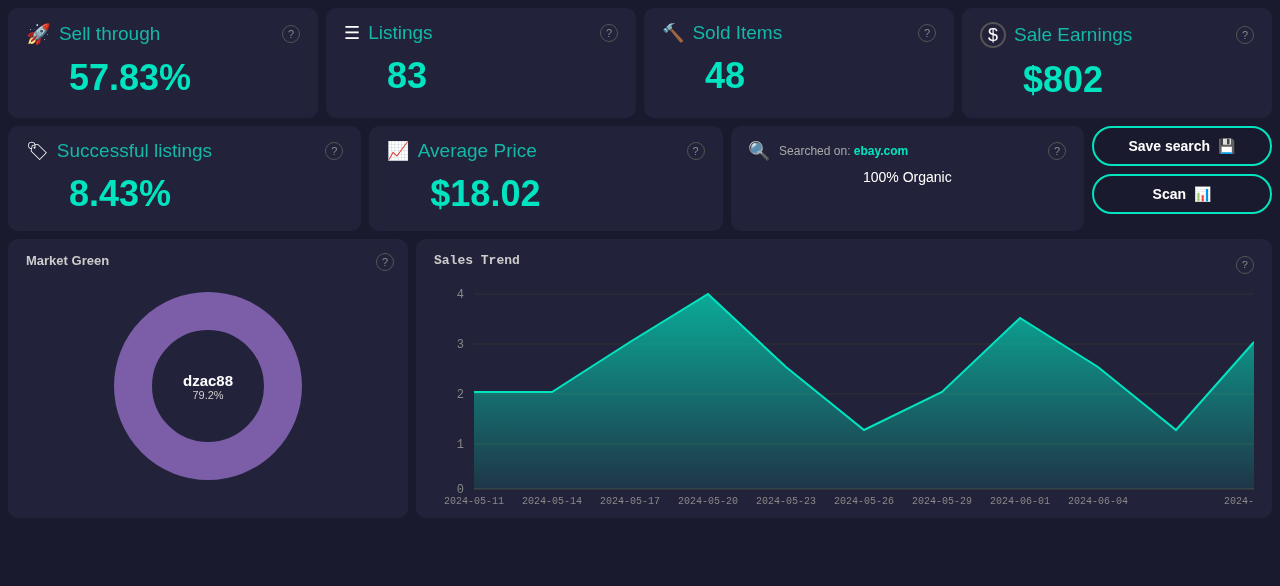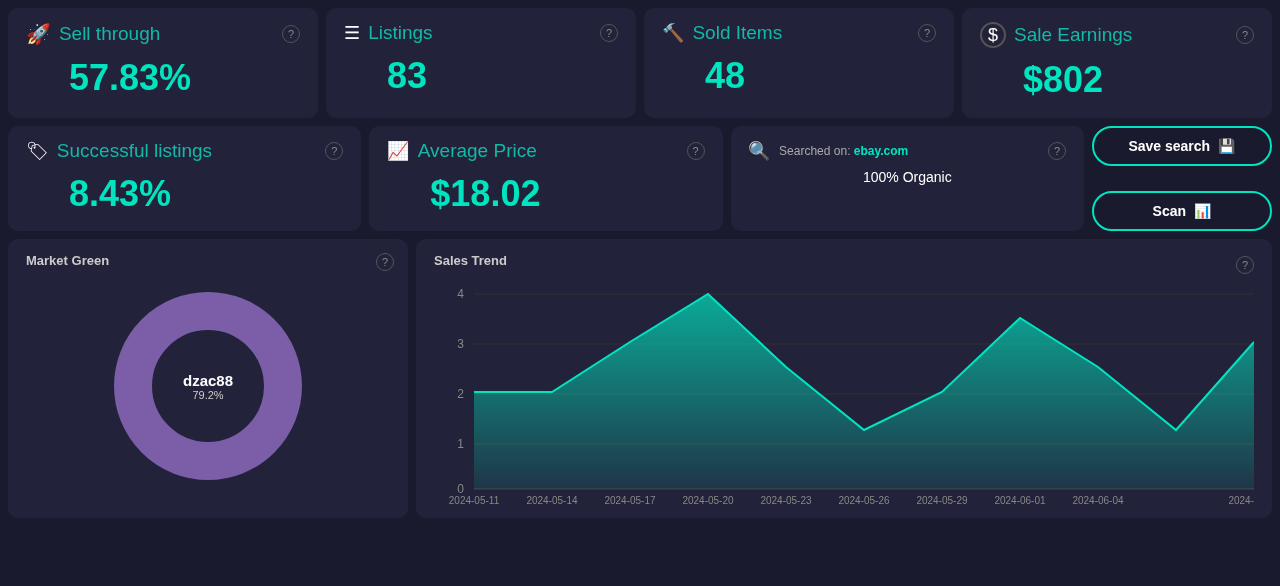--- a/index.html
+++ b/index.html
@@ -102,21 +102,21 @@
       font-size: 14px;
       color: #fff;
       font-weight: 500;
       text-align: center;
       line-height: 1.4;
     }
     .action-buttons {
       display: flex;
       flex-direction: column;
       gap: 8px;
-      justify-content: space-between;
+      justify-content: flex-start;
       width: 180px;
     }
     .btn {
       border-radius: 24px;
       border: 2px solid #00e5c0;
       background: transparent;
       color: #fff;
       font-size: 14px;
       font-weight: 600;
       padding: 10px 20px;
@@ -163,20 +163,21 @@
       color: #fff;
     }
     .donut-center-pct {
       font-size: 11px;
       color: #ccc;
     }
     .trend-card {
       background: #22223a;
       border-radius: 10px;
       padding: 14px 18px;
+      font-family: Liberation Mono, monospace;
     }
     .trend-title {
       font-size: 13px;
       color: #ccc;
       font-weight: 600;
       margin-bottom: 8px;
     }
     .chart-area {
       position: relative;
       height: 220px;

